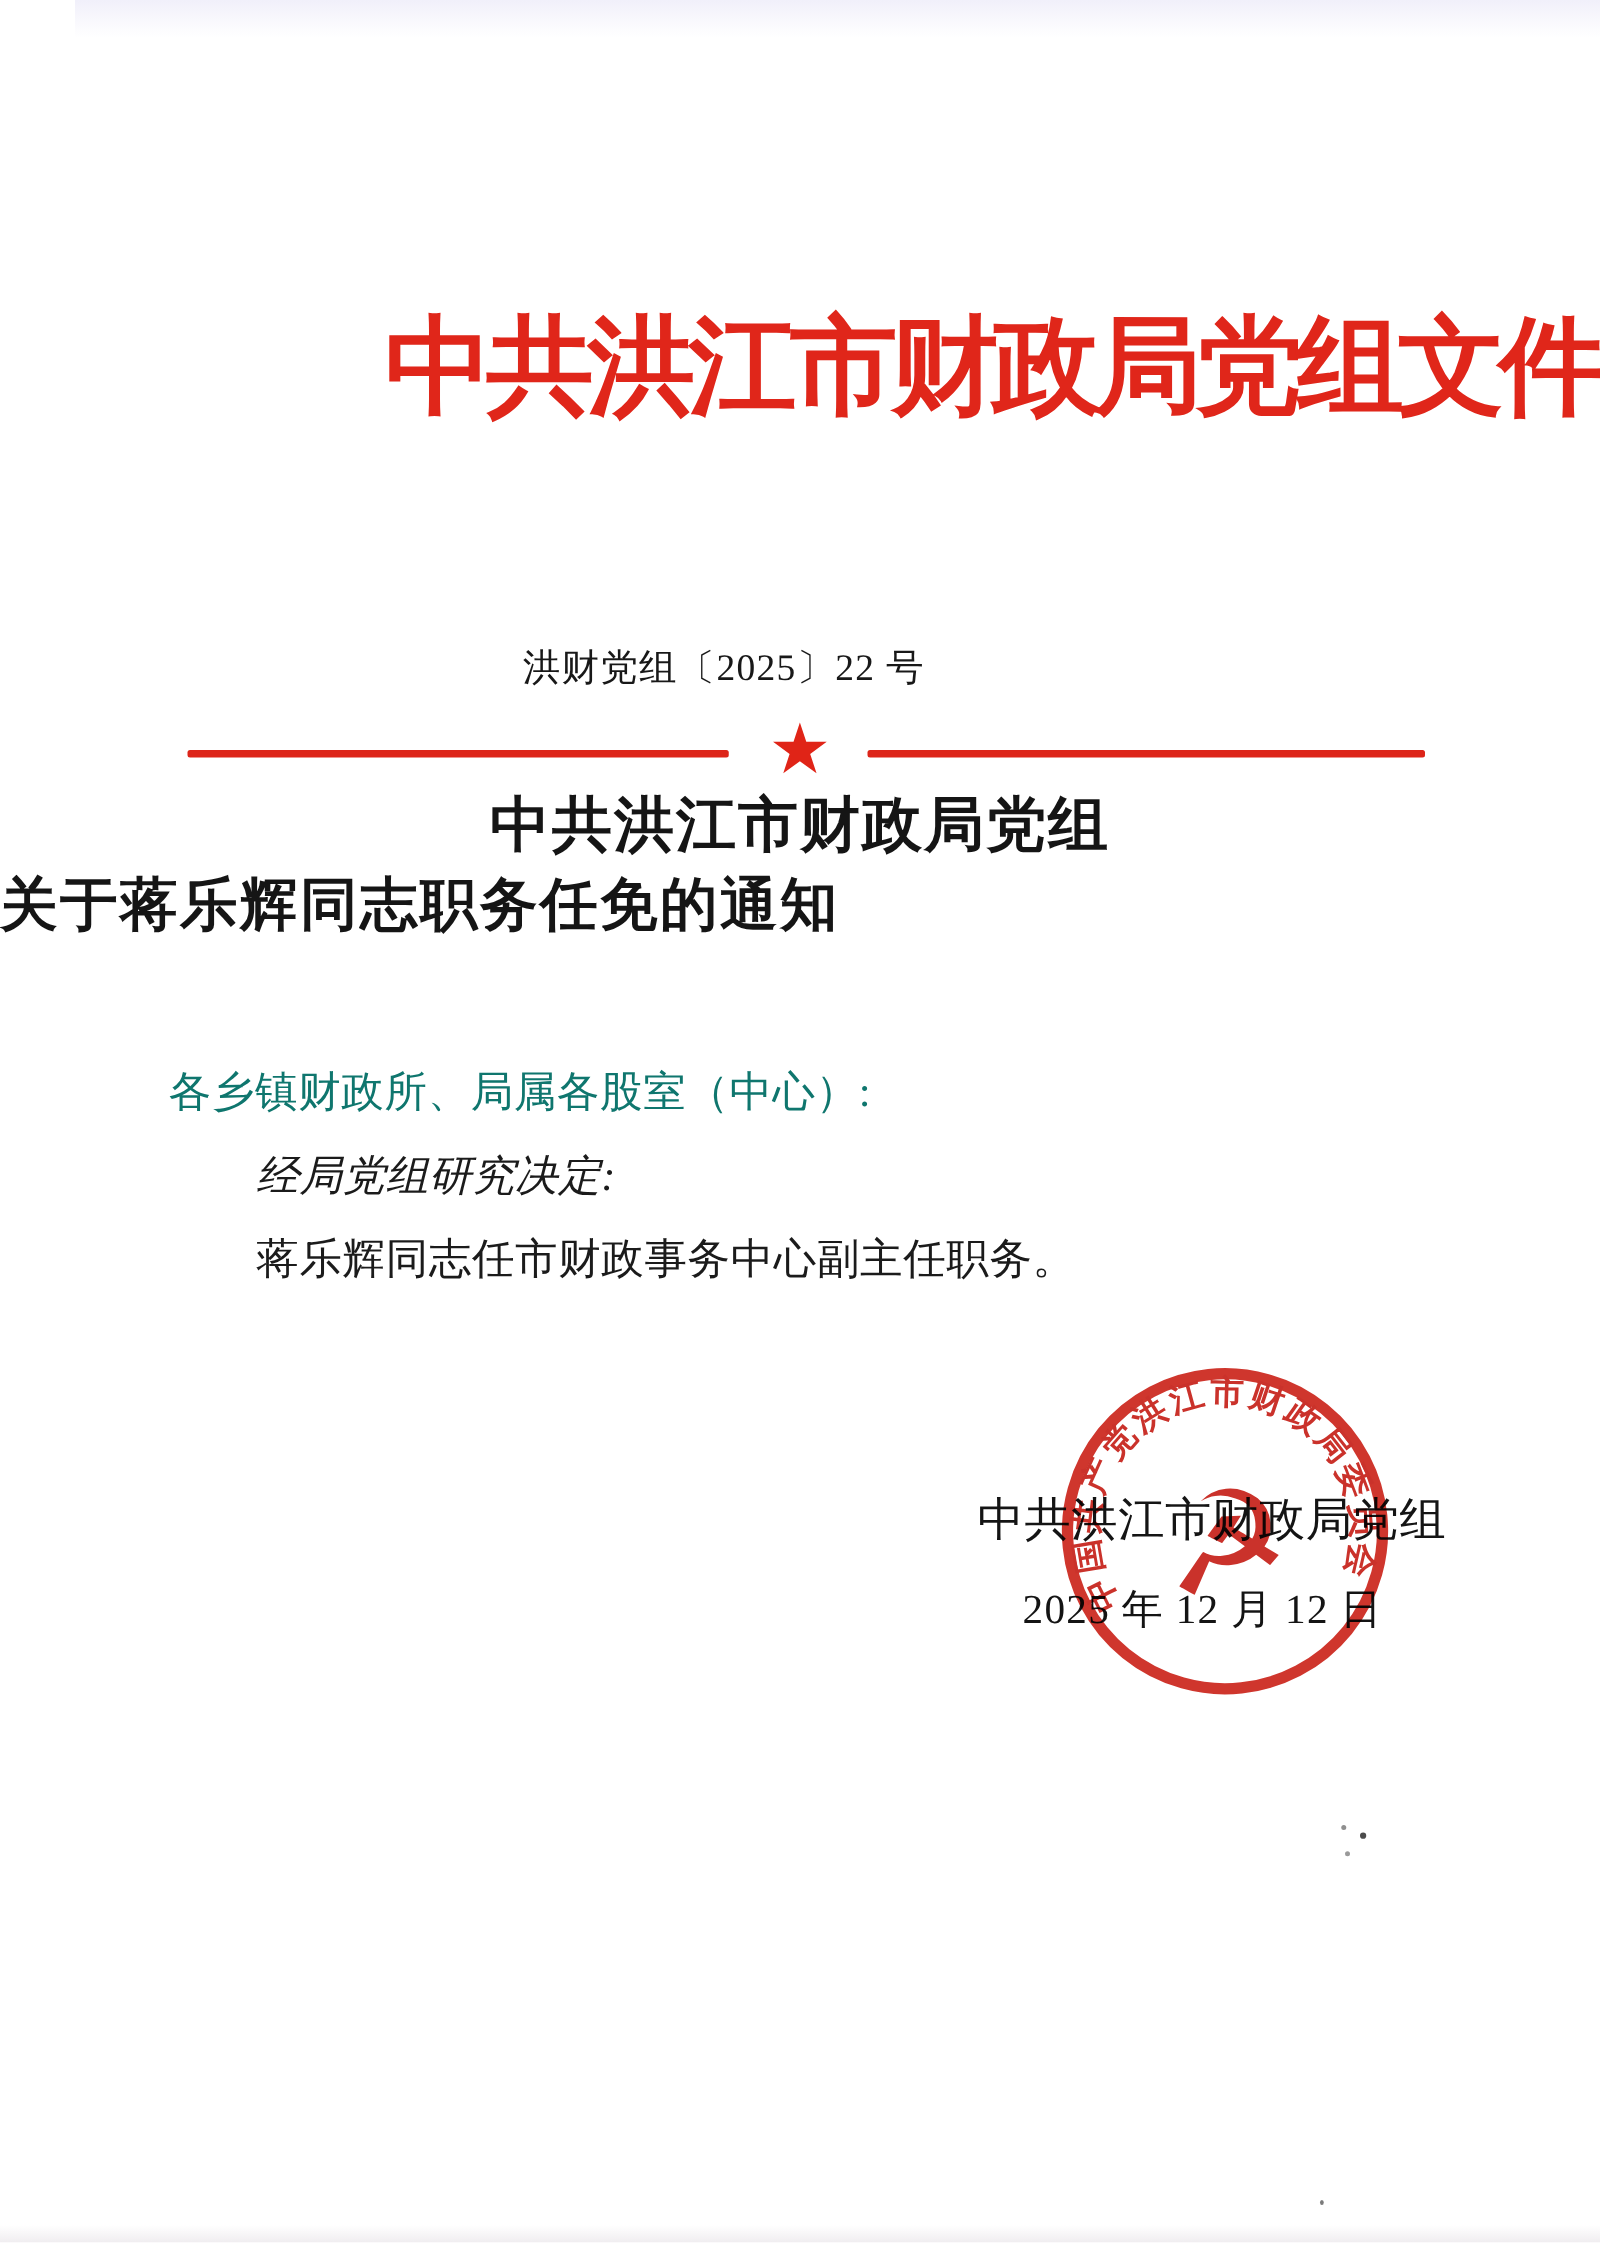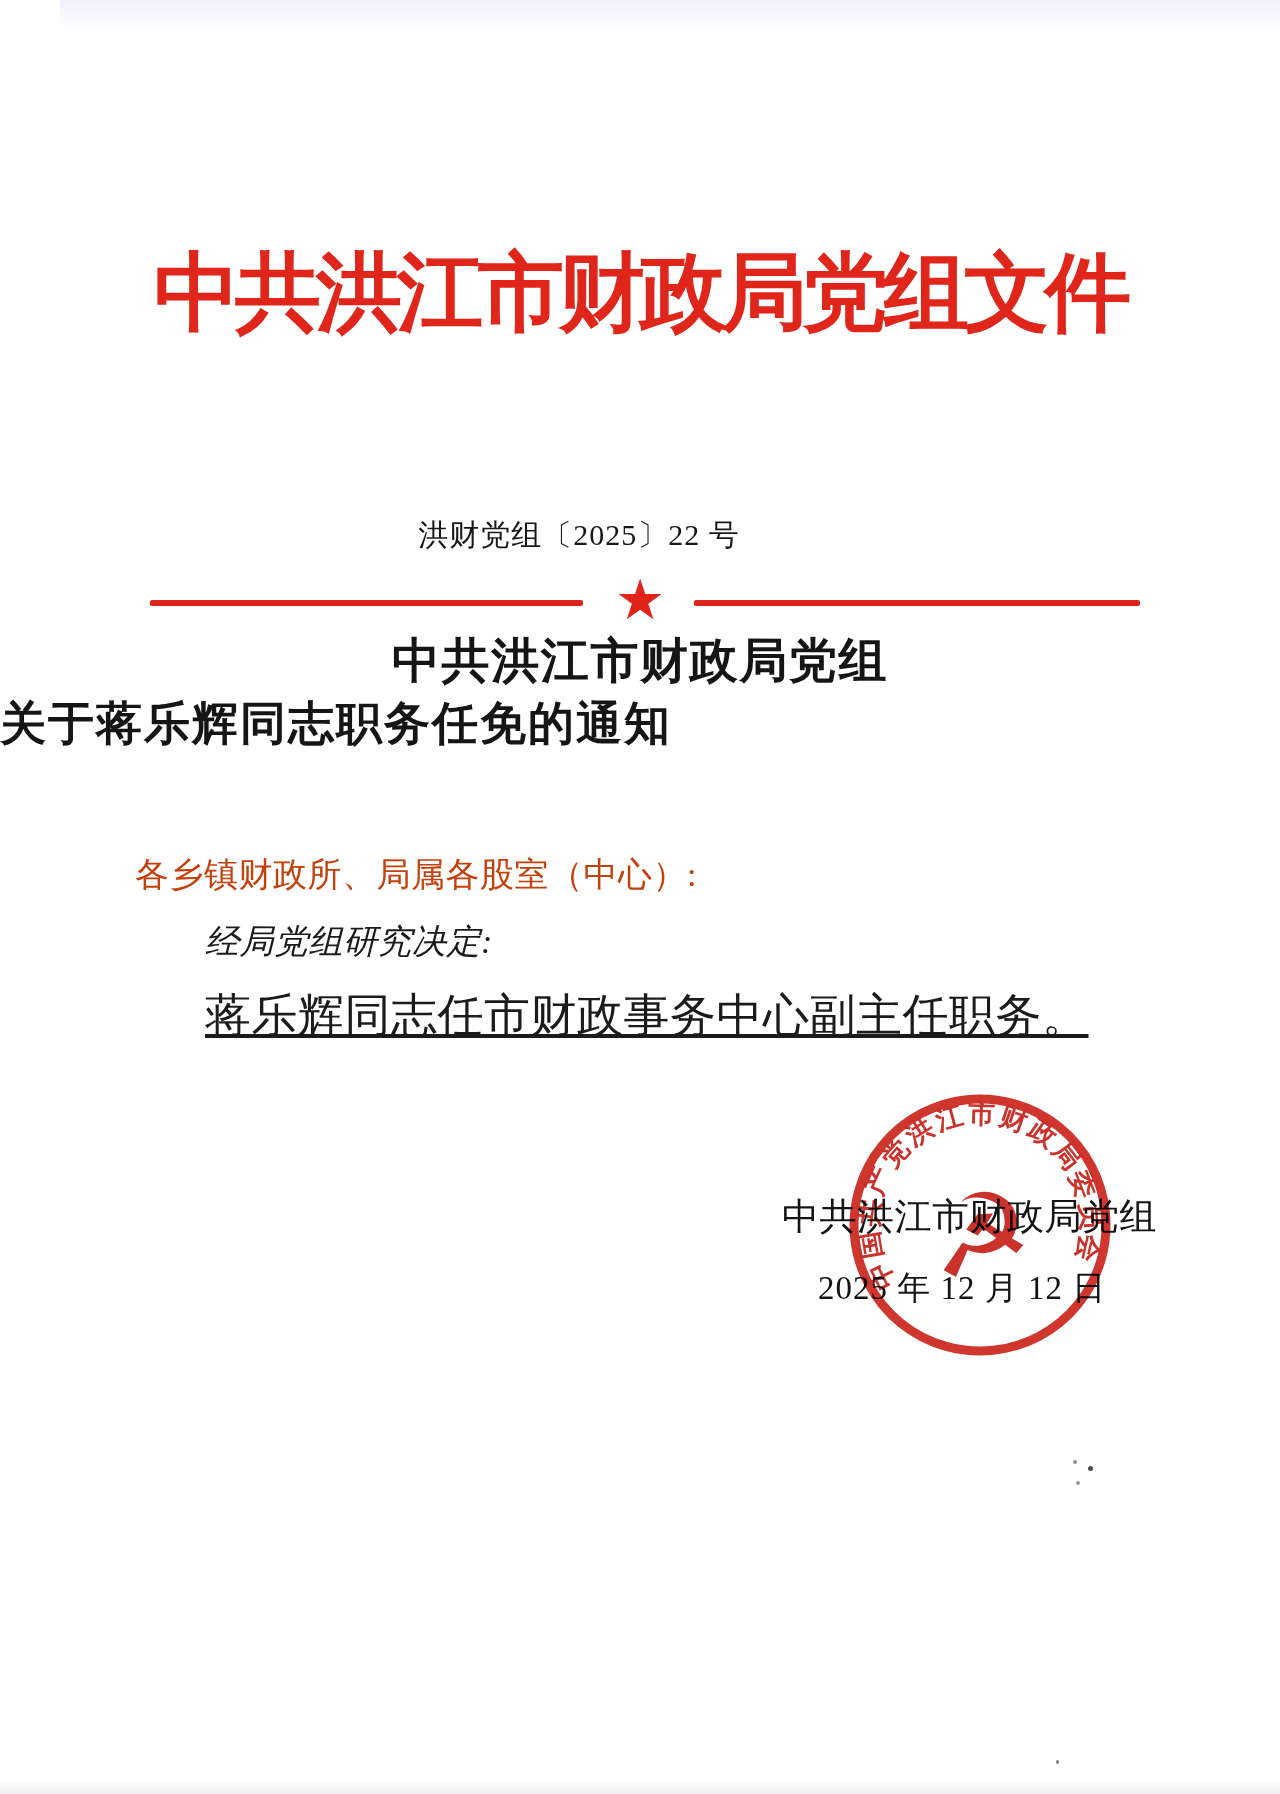--- a/index.html
+++ b/index.html
@@ -21,21 +21,21 @@
     background:linear-gradient(180deg,rgba(240,239,250,.95),rgba(255,255,255,0));
     pointer-events:none;
   }
   .scan-bottom{
     position:absolute;bottom:0;left:0;right:0;height:14px;
     background:linear-gradient(0deg,rgba(238,235,238,.9),rgba(255,255,255,0));
     pointer-events:none;
   }
   .letterhead{
     position:absolute;top:246px;left:0;width:1280px;
-    margin:0;text-align:center;
+    margin:0;text-align:right;
     font-size:86px;line-height:1.1;font-weight:700;
     letter-spacing:-5px;
     color:#e0261a;
     white-space:nowrap;
   }
   .doc-number{
     position:absolute;top:518px;left:0;width:1158px;
     text-align:center;
     font-size:30px;line-height:1.1;
     letter-spacing:1px;
@@ -59,32 +59,32 @@
     text-align:center;font-size:48px;line-height:1.05;font-weight:700;
     letter-spacing:1.6px;color:#151515;white-space:nowrap;
   }
   .heading-2{
     position:absolute;top:700px;left:0;width:1280px;margin:0;
     font-size:46px;line-height:1.05;font-weight:700;
     letter-spacing:2px;color:#151515;white-space:nowrap;
   }
   .salutation{
     position:absolute;top:855px;left:135px;margin:0;
-    font-size:34px;line-height:1.2;color:#c2410c;
+    font-size:34px;line-height:1.2;color:#0f766e;
     letter-spacing:.5px;white-space:nowrap;
   }
   .body-line-1{
     position:absolute;top:922px;left:205px;margin:0;
     font-size:34px;line-height:1.2;color:#1b1b1b;
     letter-spacing:.5px;white-space:nowrap;font-style:italic;
   }
   .body-line-2{
     position:absolute;top:988px;left:205px;margin:0;
-    font-size:46px;line-height:1.2;color:#1b1b1b;
-    letter-spacing:.5px;white-space:nowrap;text-decoration:underline;
+    font-size:34px;line-height:1.2;color:#1b1b1b;
+    letter-spacing:.5px;white-space:nowrap;
   }
   .signature{
     position:absolute;top:1195px;left:782px;margin:0;
     font-size:37px;line-height:1.2;color:#141414;
     letter-spacing:.5px;white-space:nowrap;
   }
   .doc-date{
     position:absolute;top:1269px;left:818px;margin:0;
     font-size:33px;line-height:1.2;color:#141414;
     letter-spacing:1px;white-space:nowrap;

